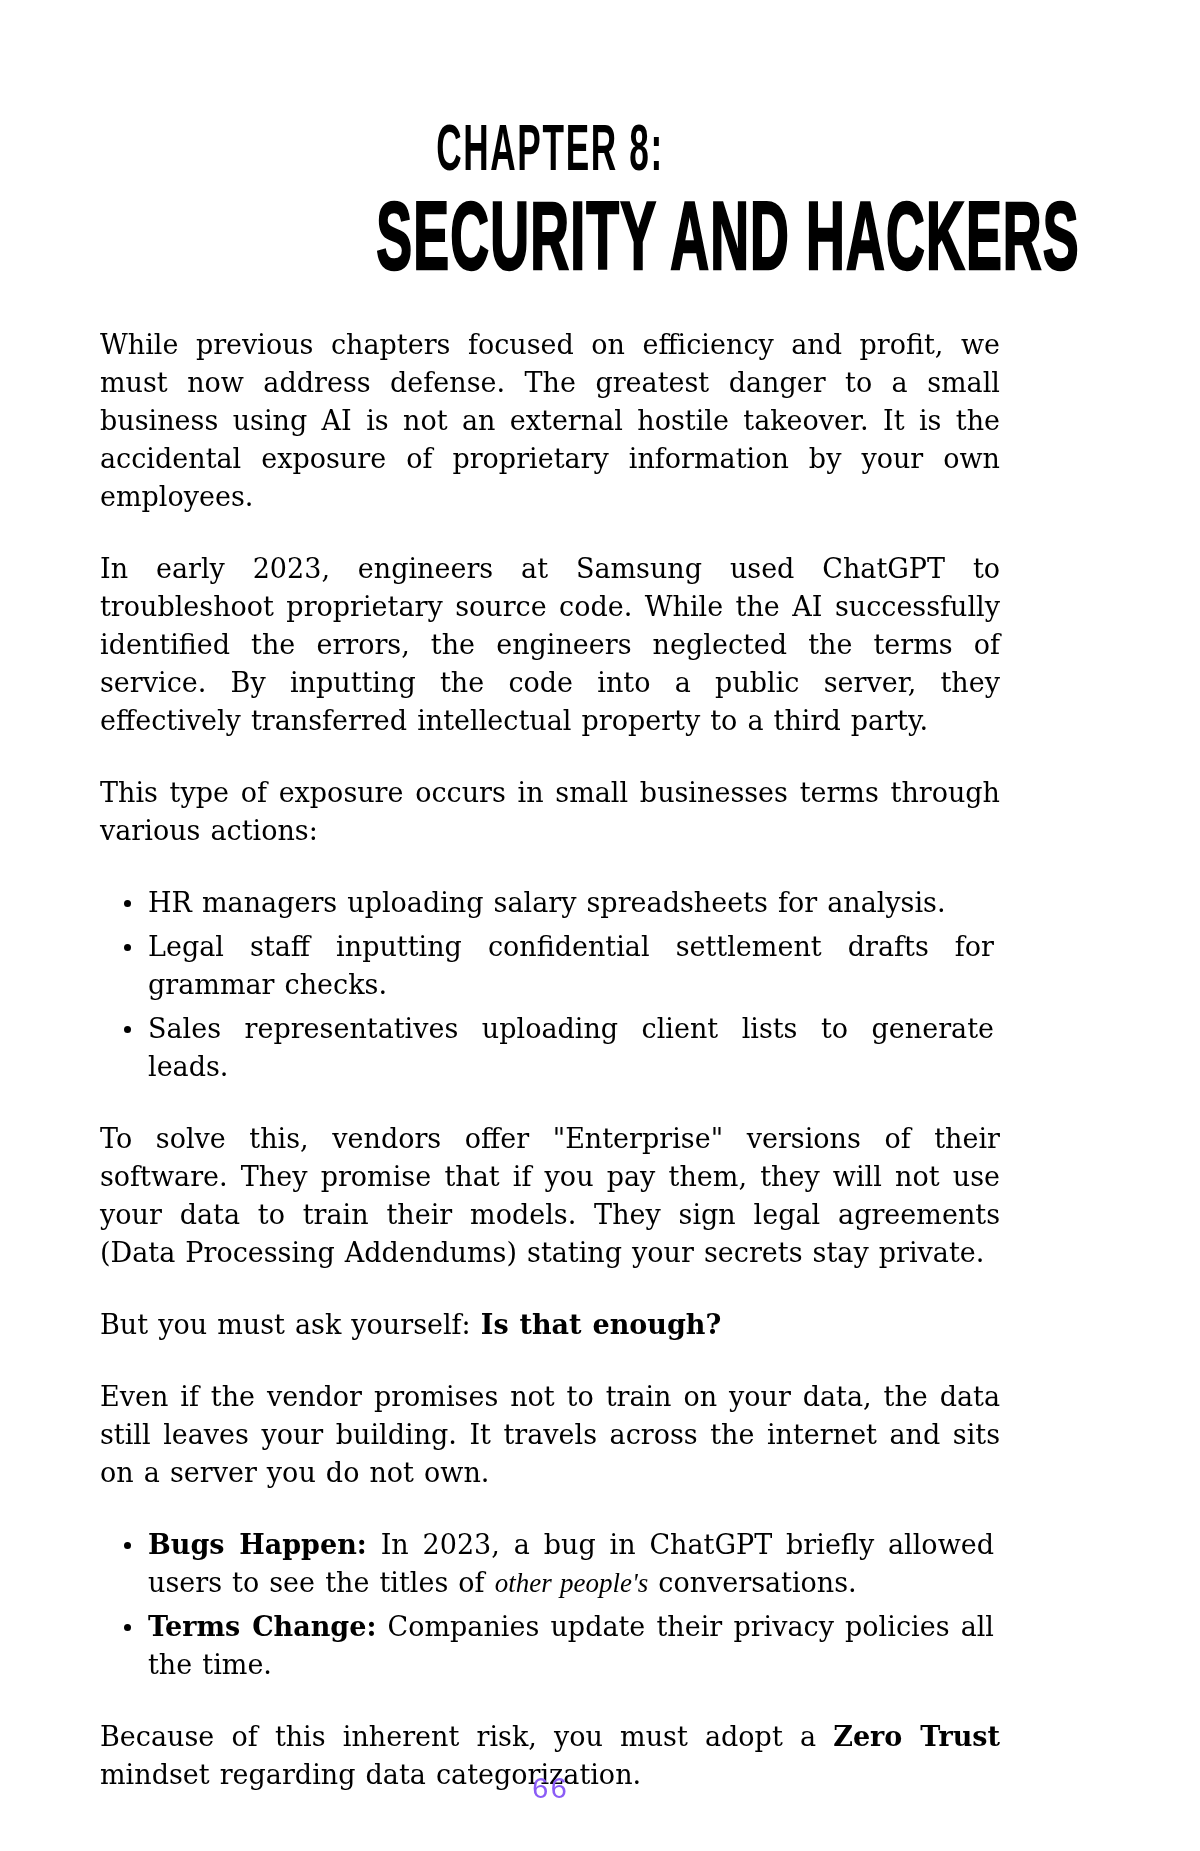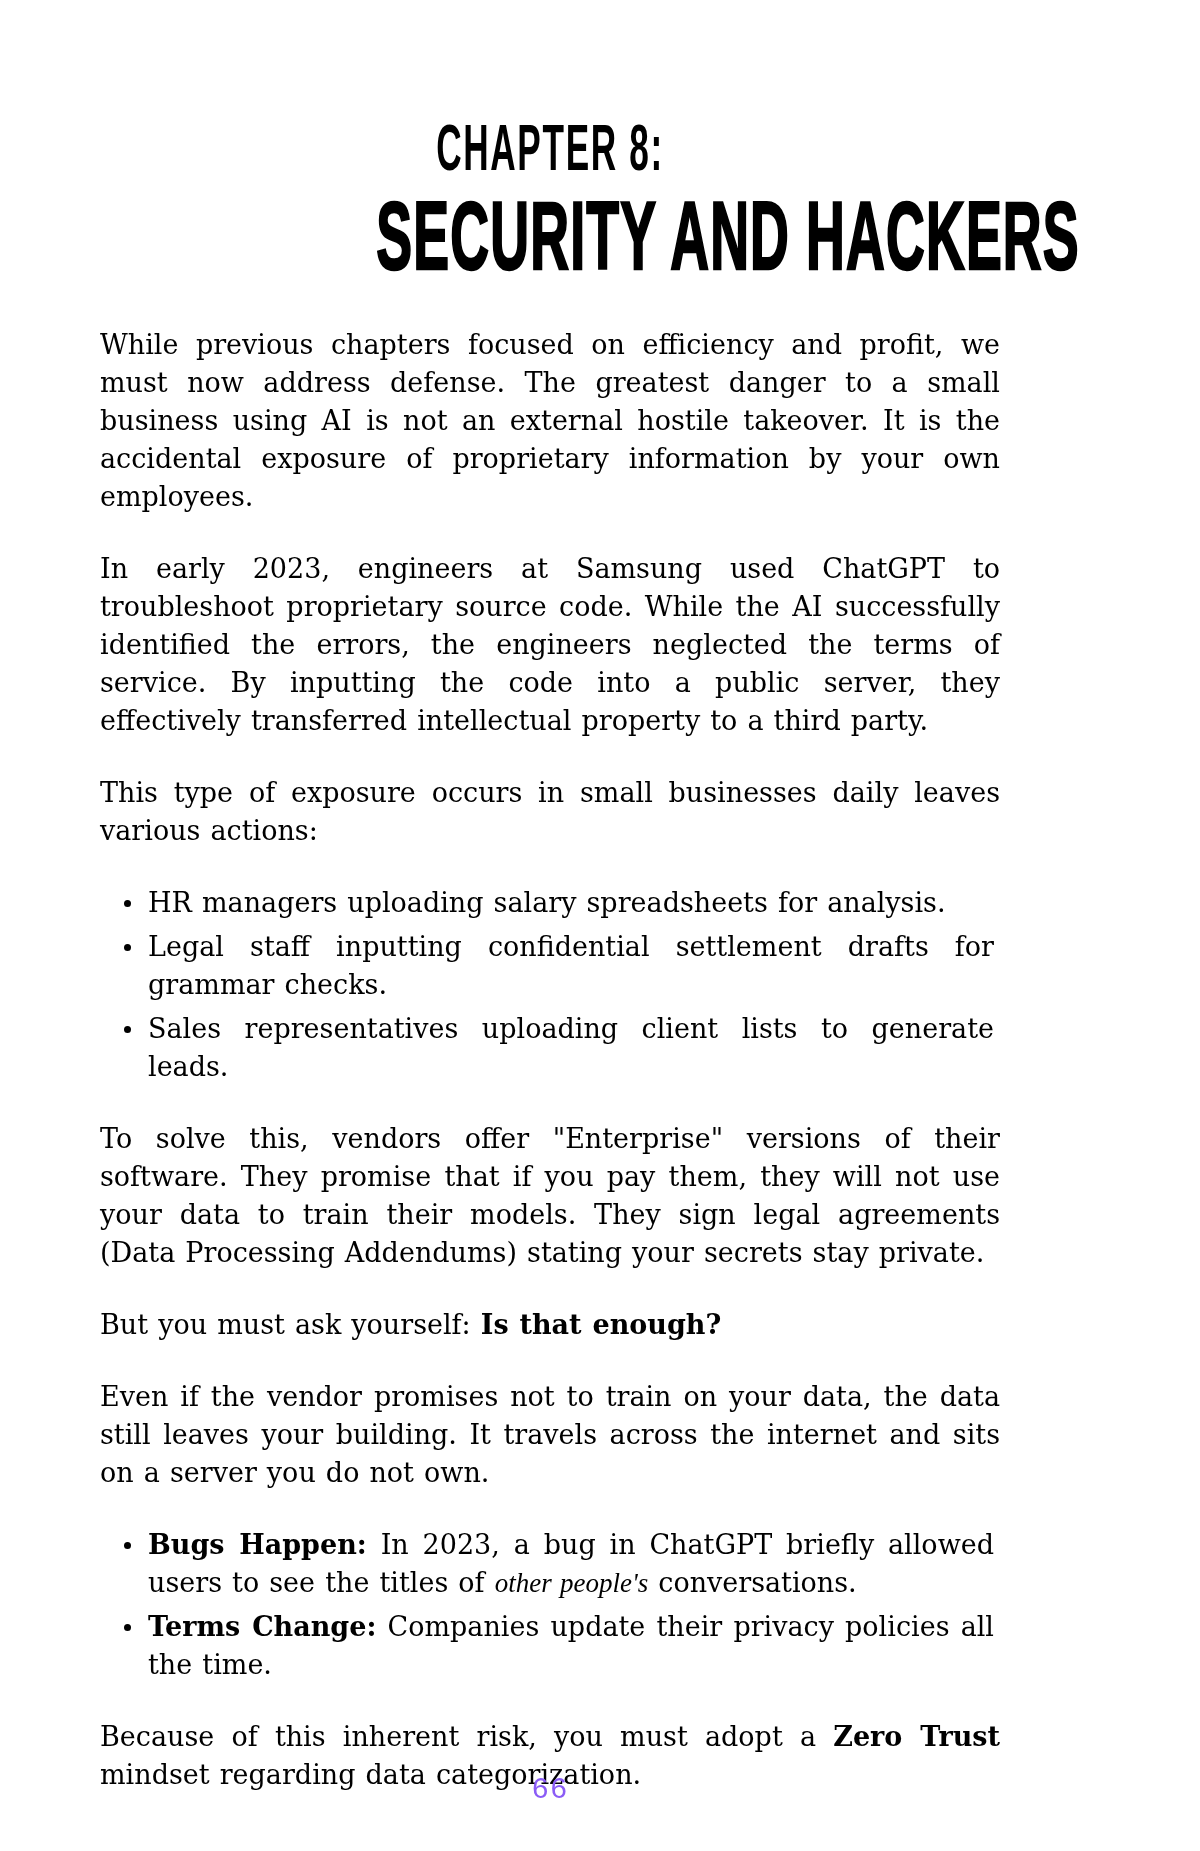--- a/index.html
+++ b/index.html
@@ -119,21 +119,21 @@
       <span class="chapter-title">SECURITY AND HACKERS</span>
     </h1>
   </header>
 
   <main class="body-text">
 
     <p>While previous chapters focused on efficiency and profit, we must now address defense. The greatest danger to a small business using AI is not an external hostile takeover. It is the accidental exposure of proprietary information by your own employees.</p>
 
     <p>In early 2023, engineers at Samsung used ChatGPT to troubleshoot proprietary source code. While the AI successfully identified the errors, the engineers neglected the terms of service. By inputting the code into a public server, they effectively transferred intellectual property to a third party.</p>
 
-    <p>This type of exposure occurs in small businesses daily leaves various actions:</p>
+    <p>This type of exposure occurs in small businesses terms through various actions:</p>
 
     <ul class="bullet-list">
       <li>
         <span>HR managers uploading salary spreadsheets for analysis.</span>
       </li>
       <li>
         <span>Legal staff inputting confidential settlement drafts for grammar checks.</span>
       </li>
       <li>
         <span>Sales representatives uploading client lists to generate leads.</span>

